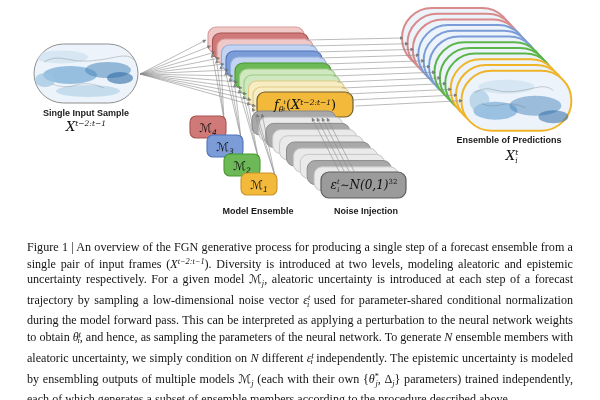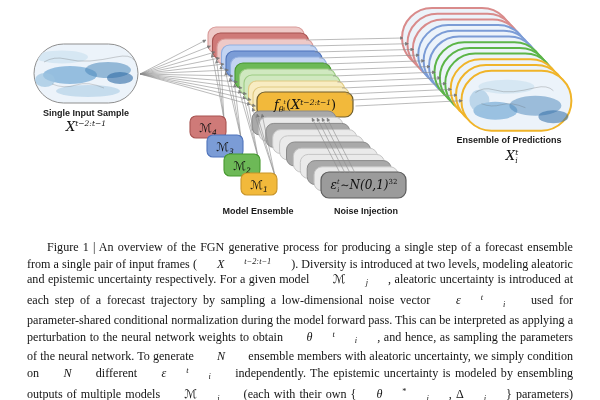--- a/index.html
+++ b/index.html
@@ -6,21 +6,21 @@
   #page{position:relative;width:600px;height:400px;background:#ffffff;overflow:hidden;
         font-family:"Liberation Serif",serif;}
   #fig{position:absolute;left:0;top:0;}
   .lbl{font-family:"Liberation Sans",sans-serif;font-weight:700;font-size:9px;fill:#1a1a1a;text-anchor:middle;}
   .math{font-family:"DejaVu Serif","Liberation Serif",serif;fill:#101010;}
   .mi{font-style:italic;}
   .up{font-style:normal;}
   #caption{position:absolute;left:27px;top:240px;width:546px;
            font-family:"Liberation Serif",serif;font-size:12.1px;line-height:14.9px;
            color:#141414;text-align:justify;}
-  #caption span{white-space:pre-wrap;margin-left:20px;}
+  #caption span{white-space:pre-wrap;}
   .cs-n{}
   .cs-i{font-style:italic;}
   .cs-c{font-family:"DejaVu Sans","Liberation Serif",serif;}
   .cs-s,.cs-si{font-size:8.3px;vertical-align:4px;}
   .cs-si{font-style:italic;}
   .cs-bi,.cs-bo{font-size:8.3px;vertical-align:-2.5px;font-style:italic;}
   .cs-bo{margin-left:-0.42em;}
 </style>
 </head>
 <body>

